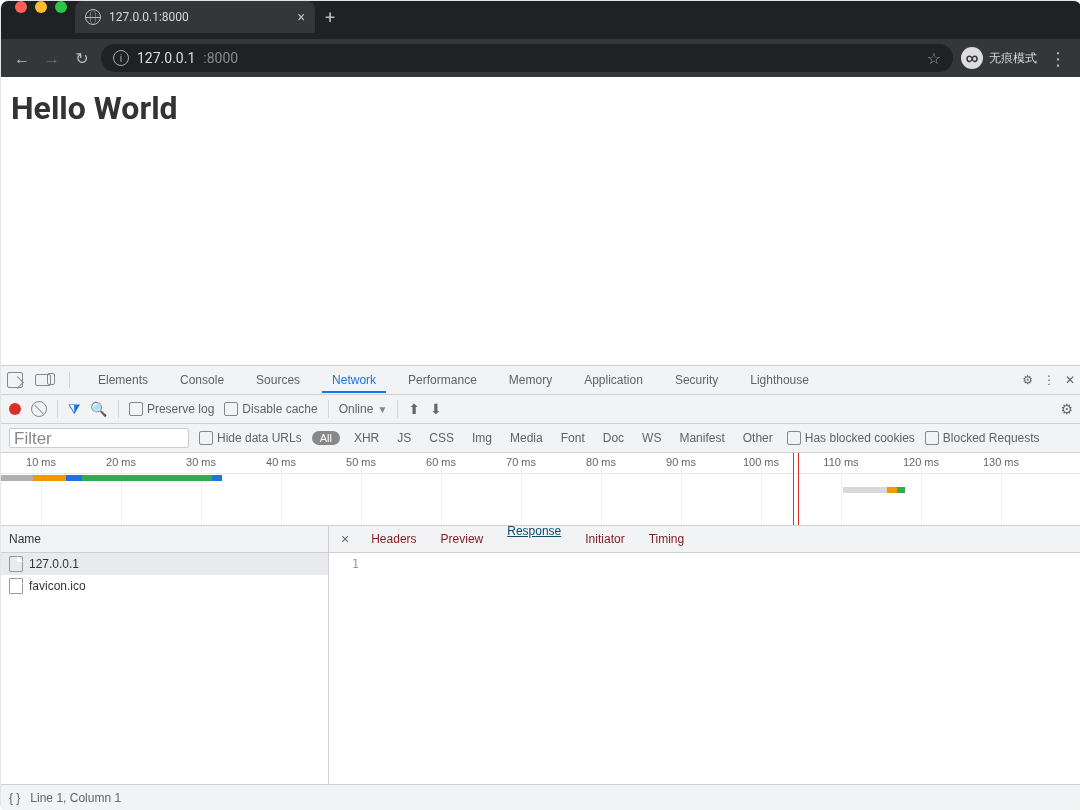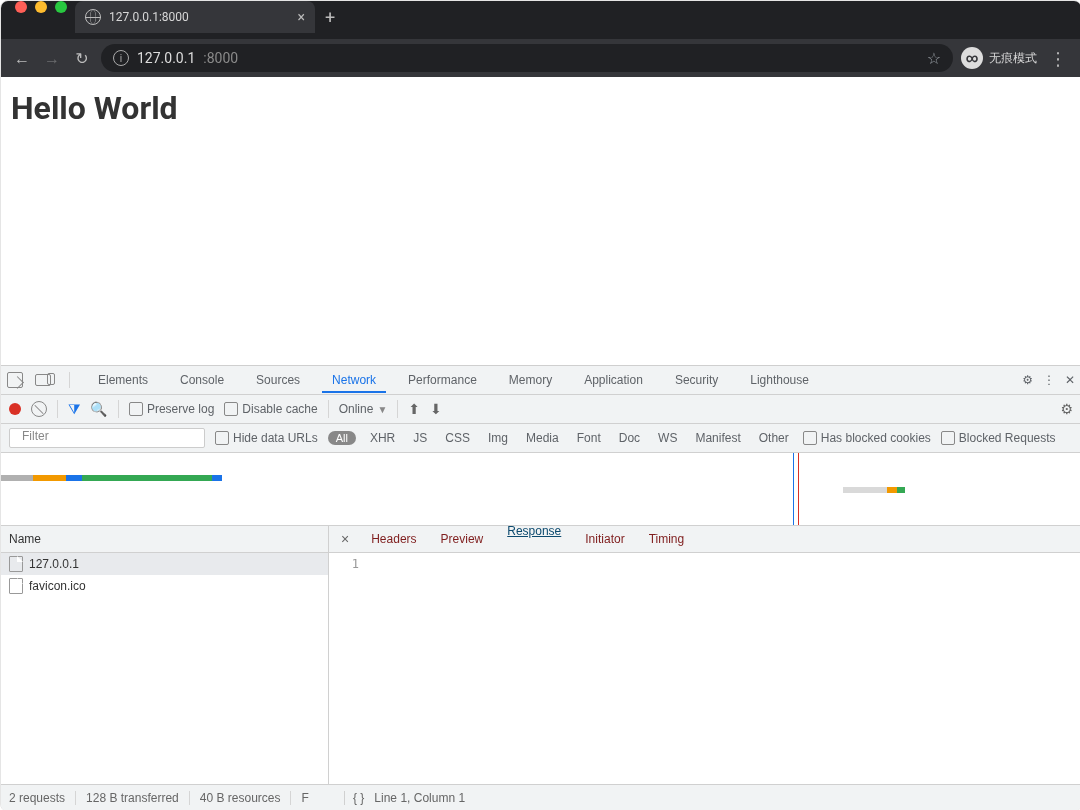--- a/index.html
+++ b/index.html
@@ -56,21 +56,21 @@
   .mag{font-size:14px;}
   .chk{display:flex;align-items:center;gap:4px;}
   .chk .box{width:12px;height:12px;border:1.3px solid #888;border-radius:2px;}
   .sel{display:flex;align-items:center;gap:4px;border-left:1px solid #d5d5d5;border-right:1px solid #d5d5d5;padding:0 10px;height:18px;}
   .caret{font-size:10px;color:#888;}
   .upl,.dnl{font-size:14px;color:#666;}
   .gear{margin-left:auto;font-size:14px;color:#666;}
 
   
   .flt-bar{display:flex;align-items:center;height:28px;background:#f1f3f4;border-bottom:1px solid #d0d0d0;gap:10px;padding:0 8px;color:#5f6368;}
-  .flt-input{width:170px;height:18px;border:1px solid #ccc;background:#fff;border-radius:2px;padding:0 12px;color:#888;font-size:12px;}
+  .flt-input{width:170px;height:18px;border:1px solid #ccc;background:#fff;border-radius:2px;padding:0 4px;color:#888;font-size:17px;}
   .pill{background:#888;color:#fff;border-radius:8px;padding:1px 8px;font-size:11px;}
   .ftab{padding:0 4px;}
 
   
   .tl{height:72px;background:#fff;border-bottom:1px solid #d0d0d0;position:relative;}
   .tl-ticks{display:flex;height:20px;border-bottom:1px solid #e8e8e8;}
   .tick{flex:0 0 80px;font-size:11px;color:#666;position:relative;display:flex;justify-content:center;align-items:flex-start;padding-top:3px;}
   .tick:before{content:"";position:absolute;left:50%;top:0;bottom:-52px;border-left:1px solid #f0f0f0;}
   .ovw{position:absolute;left:0;right:0;top:22px;height:6px;}
   .seg{position:absolute;height:6px;top:0;}
@@ -208,20 +208,35 @@
           <span class="box"></span>
           <span>Has blocked cookies</span>
         </label>
     <label class="chk">
           <span class="box"></span>
           <span>Blocked Requests</span>
         </label>
   </div>
 
   <div class="tl">
+    <div class="tl-ticks" id="tick-slot">
+          <div class="tick">10 ms</div>
+          <div class="tick">20 ms</div>
+          <div class="tick">30 ms</div>
+          <div class="tick">40 ms</div>
+          <div class="tick">50 ms</div>
+          <div class="tick">60 ms</div>
+          <div class="tick">70 ms</div>
+          <div class="tick">80 ms</div>
+          <div class="tick">90 ms</div>
+          <div class="tick">100 ms</div>
+          <div class="tick">110 ms</div>
+          <div class="tick">120 ms</div>
+          <div class="tick">130 ms</div>
+        </div>
     <div class="ovw" id="ovw-slot">
           <div class="seg" style="left: 0%; width: 3%; background: rgb(176, 176, 176);"></div>
           <div class="seg" style="left: 3%; width: 3%; background: rgb(242, 153, 0);"></div>
           <div class="seg" style="left: 6%; width: 1.5%; background: rgb(26, 115, 232);"></div>
           <div class="seg" style="left: 7.5%; width: 12%; background: rgb(52, 168, 83);"></div>
           <div class="seg" style="left: 19.5%; width: 1%; background: rgb(26, 115, 232);"></div>
         </div>
     <div class="ovw" id="ovw-slot2" style="top:34px;">
           <div class="seg" style="left: 78%; width: 4%; background: rgb(217, 217, 217);"></div>
           <div class="seg" style="left: 82%; width: 1%; background: rgb(242, 153, 0);"></div>
@@ -255,26 +270,20 @@
             <span class="d-tab">Initiator</span>
             <span class="d-tab">Timing</span>
       </div>
       <div class="src">
         <div class="gut">1</div>
       </div>
     </div>
   </div>
 
   <div class="sb">
-    <div class="sb-l">
-      <span>2 requests</span>
-      <span>128 B transferred</span>
-      <span>40 B resources</span>
-      <span>F</span>
-    </div>
     <div class="sb-r">
       <span>{ }</span>
       <span>Line 1, Column 1</span>
     </div>
   </div>
 
 </div>
 </div>
 
 </body></html>

